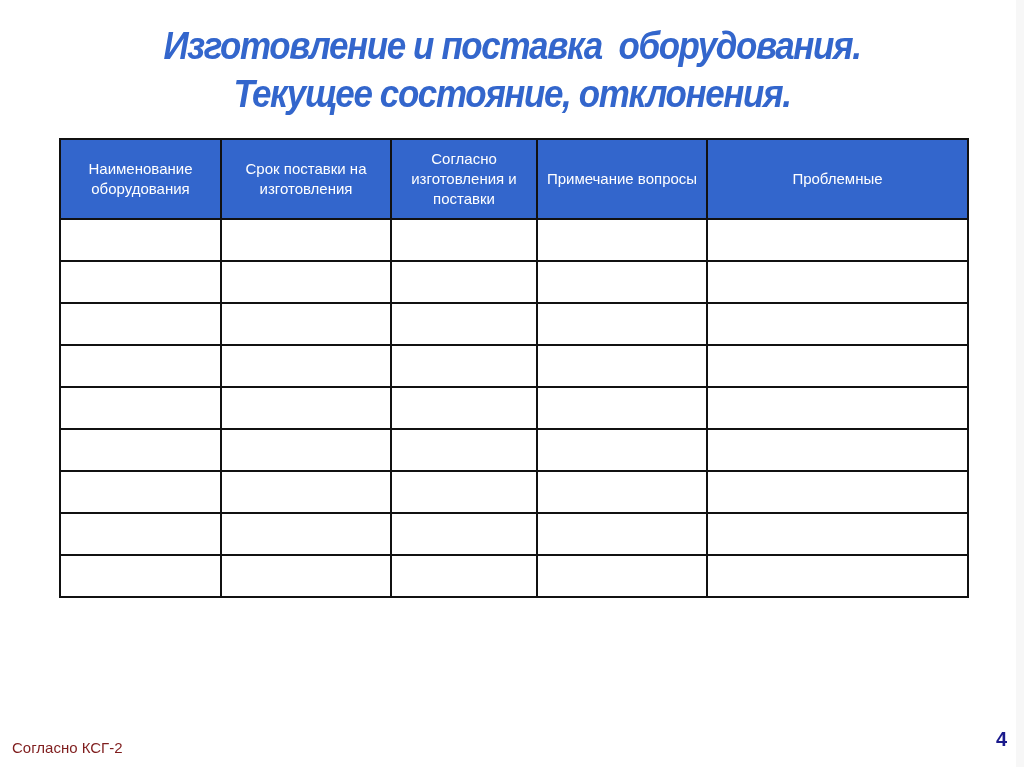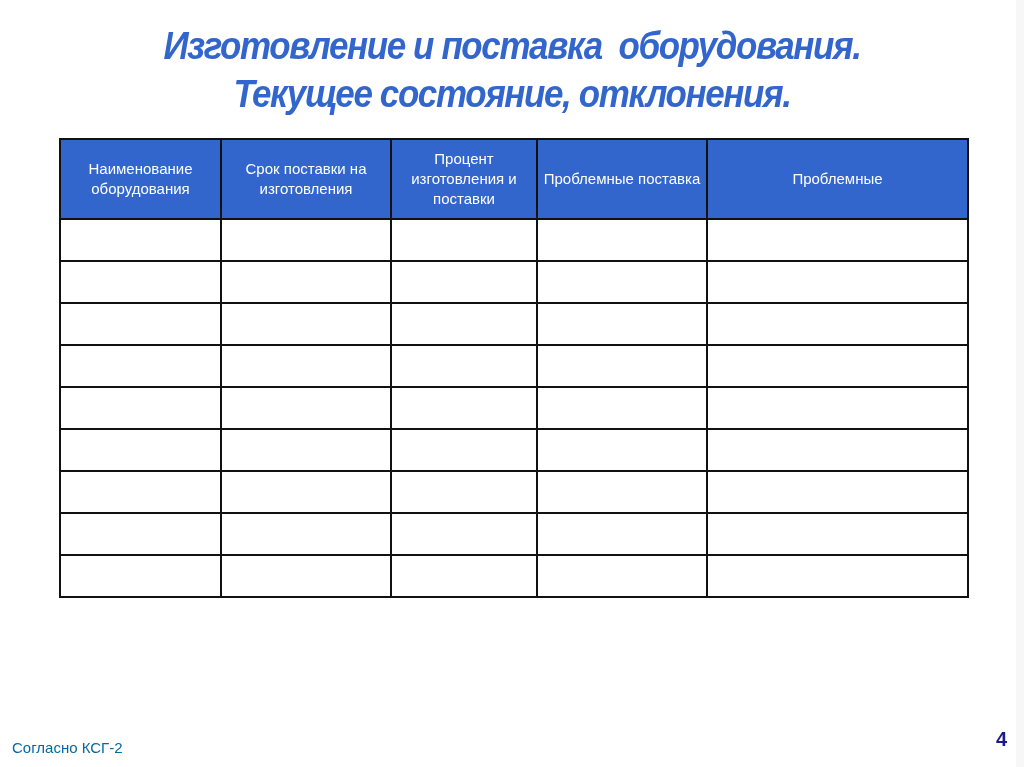--- a/index.html
+++ b/index.html
@@ -30,21 +30,21 @@
       border: 2px solid #111111;
     }
     table.grid th {
       background: #3366cc; color: #ffffff;
       font-weight: normal; font-size: 15px; line-height: 20px;
       height: 78px; padding: 0 4px; text-align: center; vertical-align: middle;
     }
     table.grid td { height: 38px; background: #ffffff; }
     .footer-note {
       position: absolute; left: 12px; top: 739px;
-      font-size: 15px; color: #0369a1; text-align: center;
+      font-size: 15px; color: #7f1d1d; text-align: center;
     }
     .page-num {
       position: absolute; left: 996px; top: 728px;
       font-size: 20px; font-weight: bold; color: #1a1a8c;
     }
   </style>
 </head>
 <body>
 
 <div class="right-edge"></div>
@@ -59,22 +59,22 @@
     <col style="width:161px">
     <col style="width:170px">
     <col style="width:146px">
     <col style="width:170px">
     <col style="width:261px">
   </colgroup>
   <thead>
     <tr>
       <th>Наименование оборудования</th>
       <th>Срок поставки на изготовления</th>
-      <th>Процент изготовления и поставки</th>
-      <th>Проблемные поставка</th>
+      <th>Согласно изготовления и поставки</th>
+      <th>Примечание вопросы</th>
       <th>Проблемные</th>
     </tr>
   </thead>
   <tbody>
     <tr>
       <td></td>
       <td></td>
       <td></td>
       <td></td>
       <td></td>

